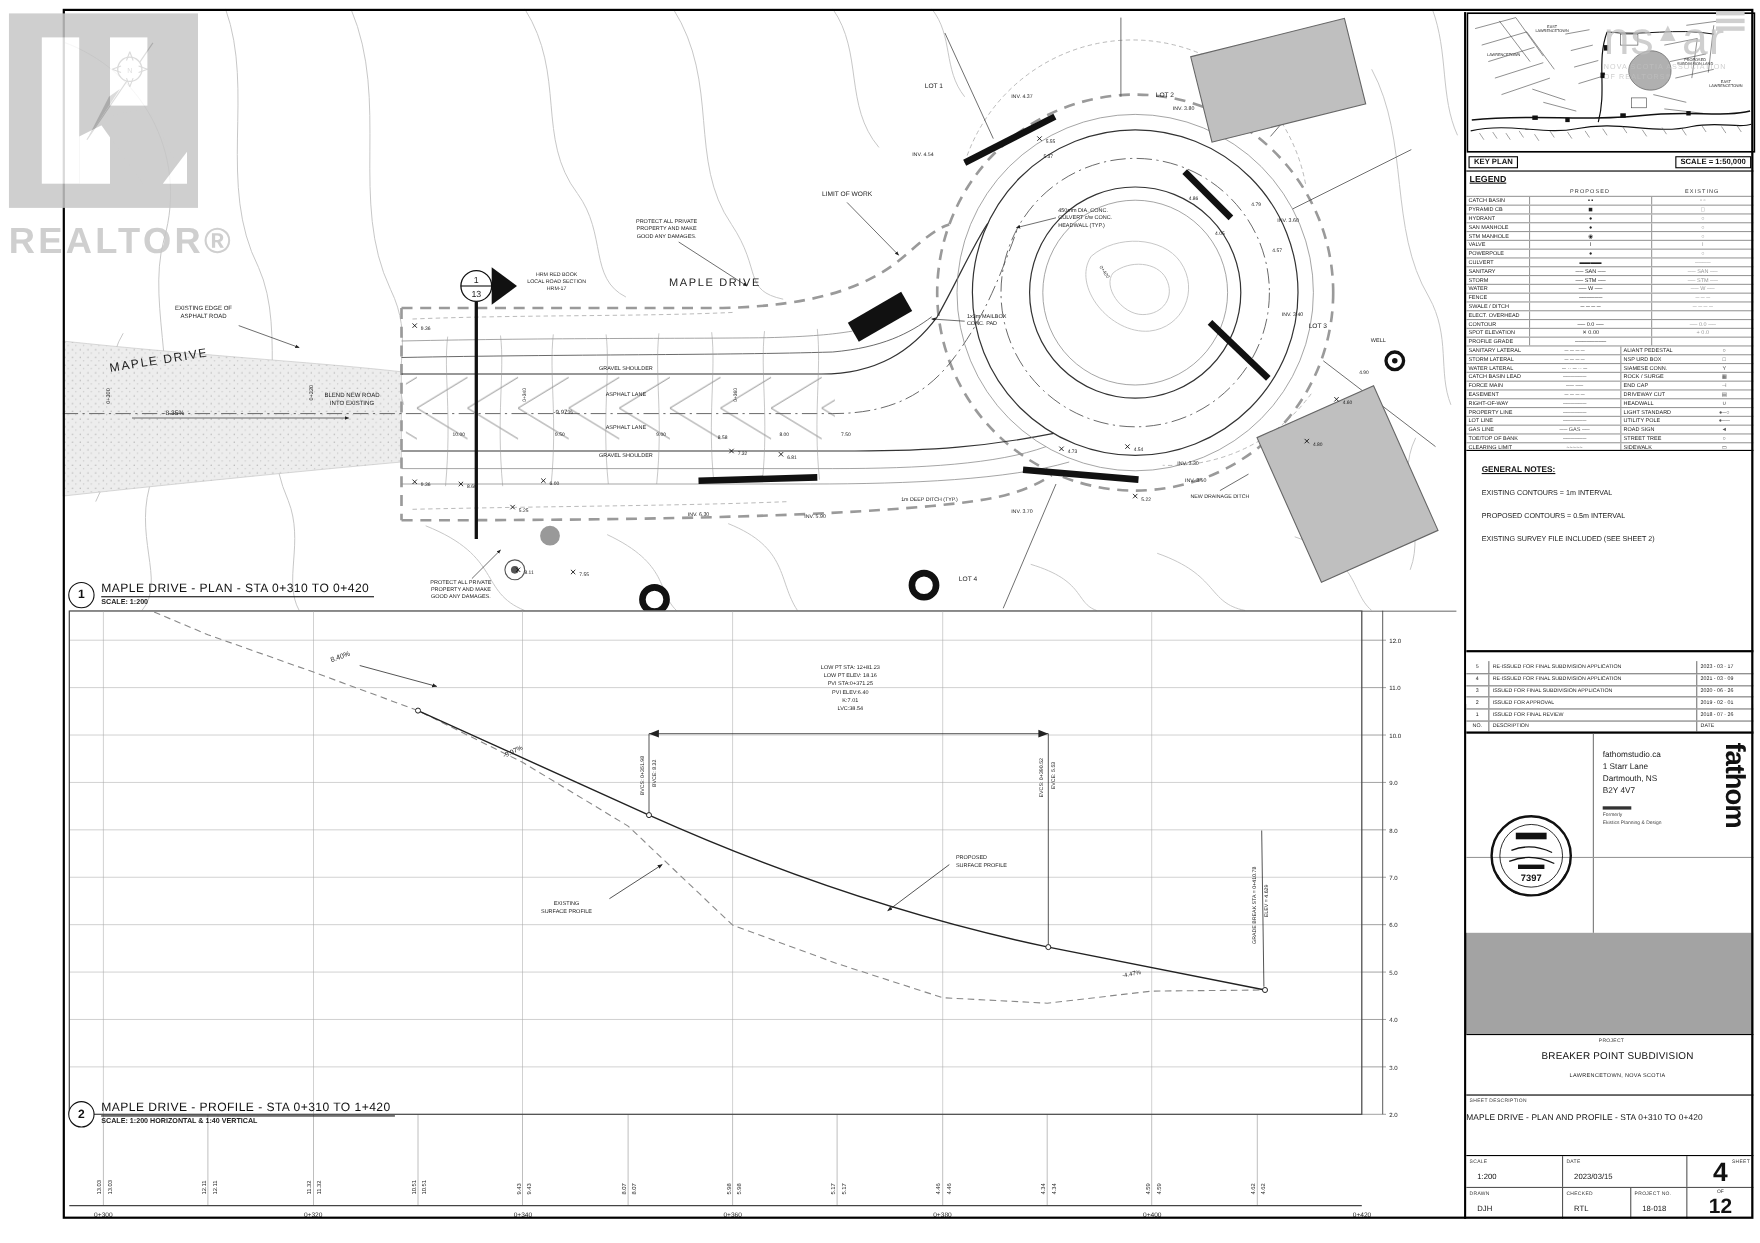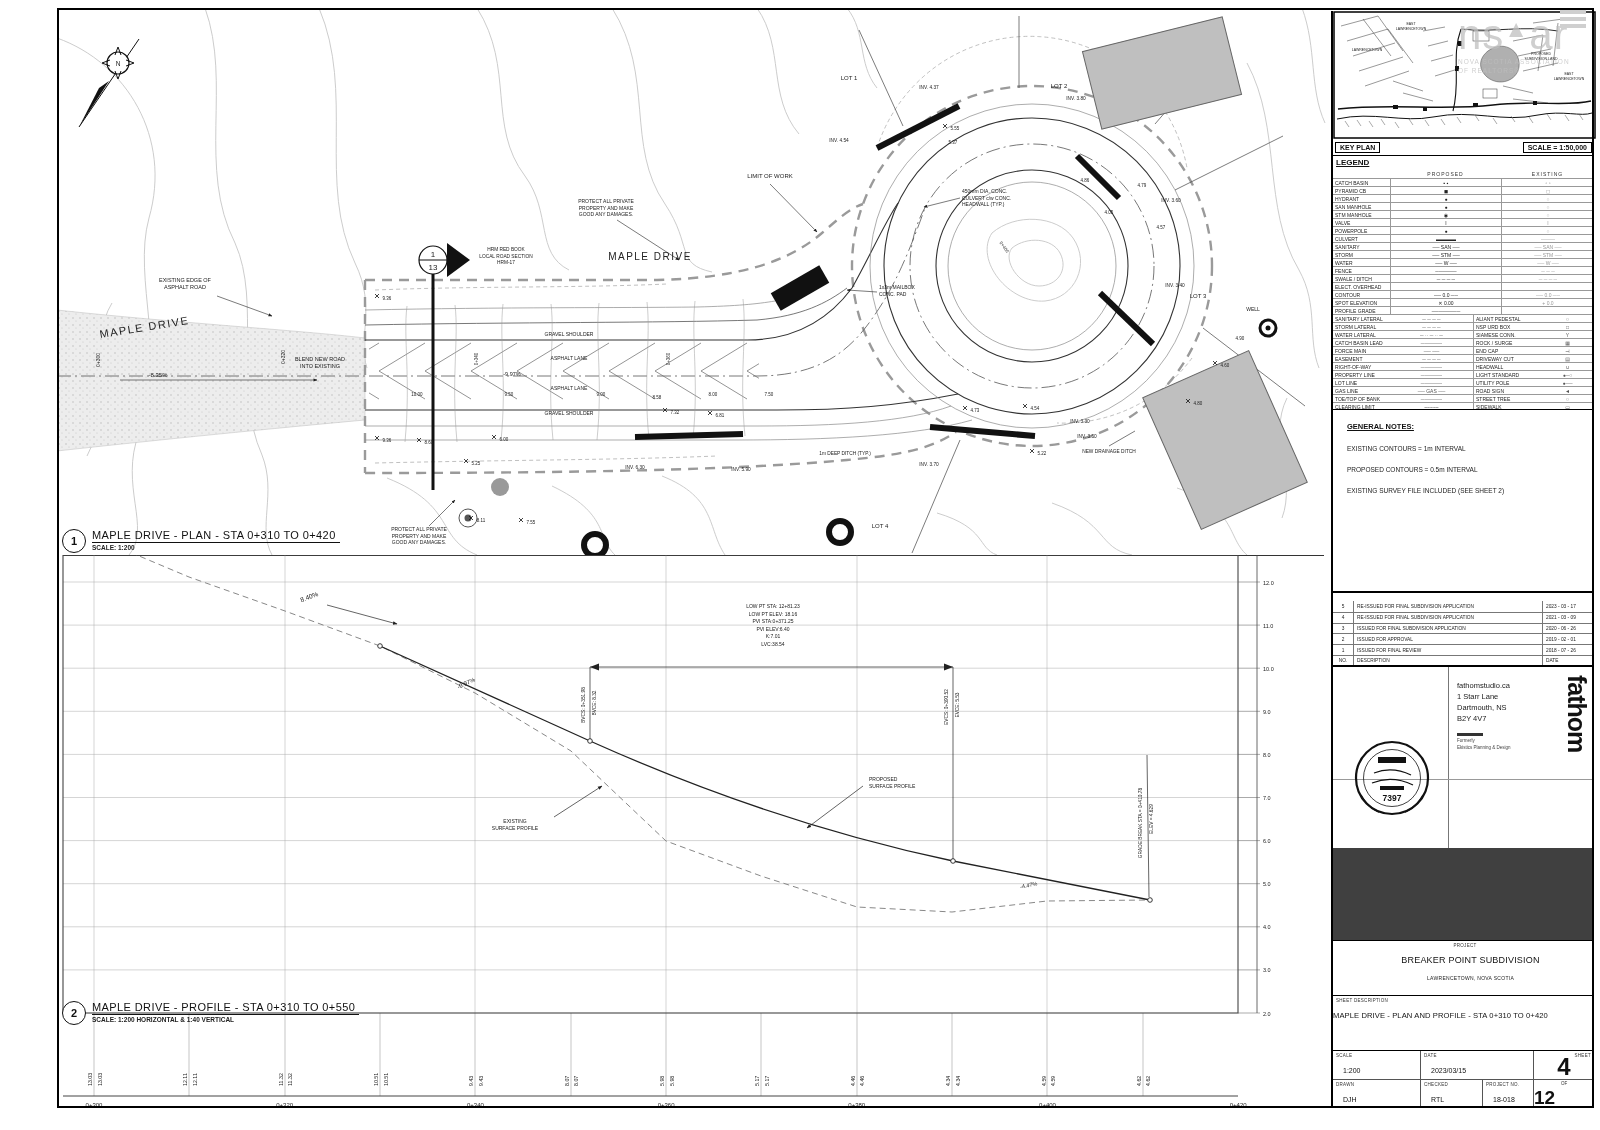--- a/index.html
+++ b/index.html
@@ -18,21 +18,21 @@
   .corner-marks{left:1560px;top:10px;}
   .corner-marks div{width:26px;height:4px;background:#cfcfcf;margin-bottom:3px;}
   
   .plan-svg{position:absolute;left:57px;top:8px;z-index:1;}
   .profile-svg{position:absolute;left:57px;top:555px;z-index:1;}
   .view-title{position:absolute;z-index:3;display:flex;align-items:flex-start;gap:6px;background:transparent;}
   .vt-circle{width:24px;height:24px;border:1.4px solid #111;border-radius:50%;display:flex;align-items:center;justify-content:center;font-size:11px;font-weight:bold;color:#111;background:#fff;}
   .vt-main{font-size:11px;font-weight:400;color:#111;border-bottom:1.3px solid #111;padding:0 4px 1px 0;letter-spacing:.4px;white-space:nowrap;}
   .vt-sub{font-size:6.5px;font-weight:700;color:#222;margin-top:1px;}
   
-  .panel{position:absolute;left:1331px;top:11px;width:263px;height:1097px;background:#404040;border-left:2px solid #000;z-index:2;}
+  .panel{position:absolute;left:1331px;top:11px;width:263px;height:1097px;background:#a3a3a3;border-left:2px solid #000;z-index:2;}
   .blk{position:absolute;left:0;width:100%;border-top:1.5px solid #000;background:#fff;}
   .keyplan{top:0;height:144px;border-top:none;}
   .kp-row{position:absolute;bottom:2px;left:2px;right:2px;display:flex;justify-content:space-between;font-size:7px;font-weight:bold;color:#111;}
   .kp-row span{border:1px solid #000;background:#fff;padding:1px 4px;}
   .legend{top:144px;height:254px;}
   .lg-title{font-size:8px;font-weight:bold;color:#111;text-decoration:underline;padding:2px 0 0 3px;height:13px;}
   .lg-head{display:flex;font-size:5px;color:#333;height:9px;align-items:center;}
   .lg-head span:nth-child(1){width:57px;}
   .lg-head span:nth-child(2){width:111px;text-align:center;letter-spacing:1px;}
   .lg-head span:nth-child(3){flex:1;text-align:center;letter-spacing:1px;}
@@ -78,21 +78,21 @@
   .tb-r2{display:flex;width:100%;height:28px;}
   .tb-cell{border-right:1px solid #555;position:relative;}
   .tb-val{font-size:7px;color:#111;padding:9px 0 0 10px;}
   .c-scale{width:88px;}.c-date{width:113px;}
   .c-drawn{width:88px;}.c-checked{width:62px;}.c-projno{width:113px - 62px;}
   .c-projno{width:51px;}
   .tb-sheet{flex:1;position:relative;}
   .tb-sheet .big4{font-size:24px;font-weight:bold;color:#111;text-align:center;margin-top:2px;}
   .tb-of{flex:1;position:relative;}
   .tb-of .biglabel{position:absolute;top:1px;left:50%;transform:translateX(-50%);font-size:4.5px;color:#333;}
-  .tb-of .big12{font-size:19px;font-weight:bold;color:#111;text-align:left;margin-top:7px;}
+  .tb-of .big12{font-size:19px;font-weight:bold;color:#111;text-align:center;margin-top:7px;}
   .tb-sheet .tb-label{position:absolute;top:2px;right:3px;padding:0;}
 </style>
 </head>
 <body>
 
 <div class="sheet">
 
   <div class="frame"></div>
 
   <svg class="plan-svg" width="1273" height="547" viewBox="0 0 1273 547">
@@ -478,21 +478,21 @@
         <text x="988.5" y="531" font-size="5.3" text-anchor="start" transform="rotate(-90 988.5 531)" fill="#222">4.59</text>
         <text x="998" y="531" font-size="5.3" text-anchor="start" transform="rotate(-90 998 531)" fill="#222">4.59</text>
         <text x="1083.85" y="531" font-size="5.3" text-anchor="start" transform="rotate(-90 1083.85 531)" fill="#222">4.62</text>
         <text x="1093.35" y="531" font-size="5.3" text-anchor="start" transform="rotate(-90 1093.35 531)" fill="#222">4.62</text>
       </g>
   </svg>
 
   <div class="view-title" style="left:62px;top:1001px;">
     <span class="vt-circle">2</span>
     <span>
-      <div class="vt-main">MAPLE DRIVE - PROFILE - STA 0+310 TO 0+550</div>
+      <div class="vt-main">MAPLE DRIVE - PROFILE - STA 0+310 TO 1+420</div>
       <div class="vt-sub">SCALE: 1:200 HORIZONTAL &amp; 1:40 VERTICAL</div>
     </span>
   </div>
 
   <div class="panel">
 
     <div class="blk keyplan">
       <svg width="263" height="128" viewBox="0 0 263 128">
         <rect x="1" y="1" width="261" height="126" fill="#fff" stroke="#000" stroke-width="1.5"></rect>
         <g stroke="#333" stroke-width="0.5" fill="none">
@@ -828,20 +828,31 @@
           <div class="tb-val">18-018</div>
         </div>
         <div class="tb-of">
           <div class="biglabel">OF</div>
           <div class="big12">12</div>
         </div>
       </div>
     </div>
   </div>
 
+  <div class="wm realtor">
+    <svg width="172" height="177" viewBox="0 0 172 177">
+      <rect width="172" height="177" fill="#c7c7c7"></rect>
+      <rect x="30" y="22" width="34" height="133" fill="#fff"></rect>
+      <rect x="92" y="22" width="34" height="62" fill="#fff"></rect>
+      <polygon points="64,112 92,98 92,155 64,155" fill="#fff"></polygon>
+      <polygon points="80,96 126,86 162,155 122,155" fill="#c7c7c7"></polygon>
+      <polygon points="140,155 162,155 162,126" fill="#fff"></polygon>
+    </svg>
+    <div class="realtor-text">REALTOR®</div>
+  </div>
 
   <div class="wm nsar">
     <div class="nsar-big"><span>ns</span><span class="nsar-tri">▲</span><span>ar</span></div>
     <div class="nsar-cap">NOVA SCOTIA ASSOCIATION</div>
     <div class="nsar-cap">OF REALTORS®</div>
   </div>
 
   <div class="wm corner-marks">
       <div></div>
       <div></div>

